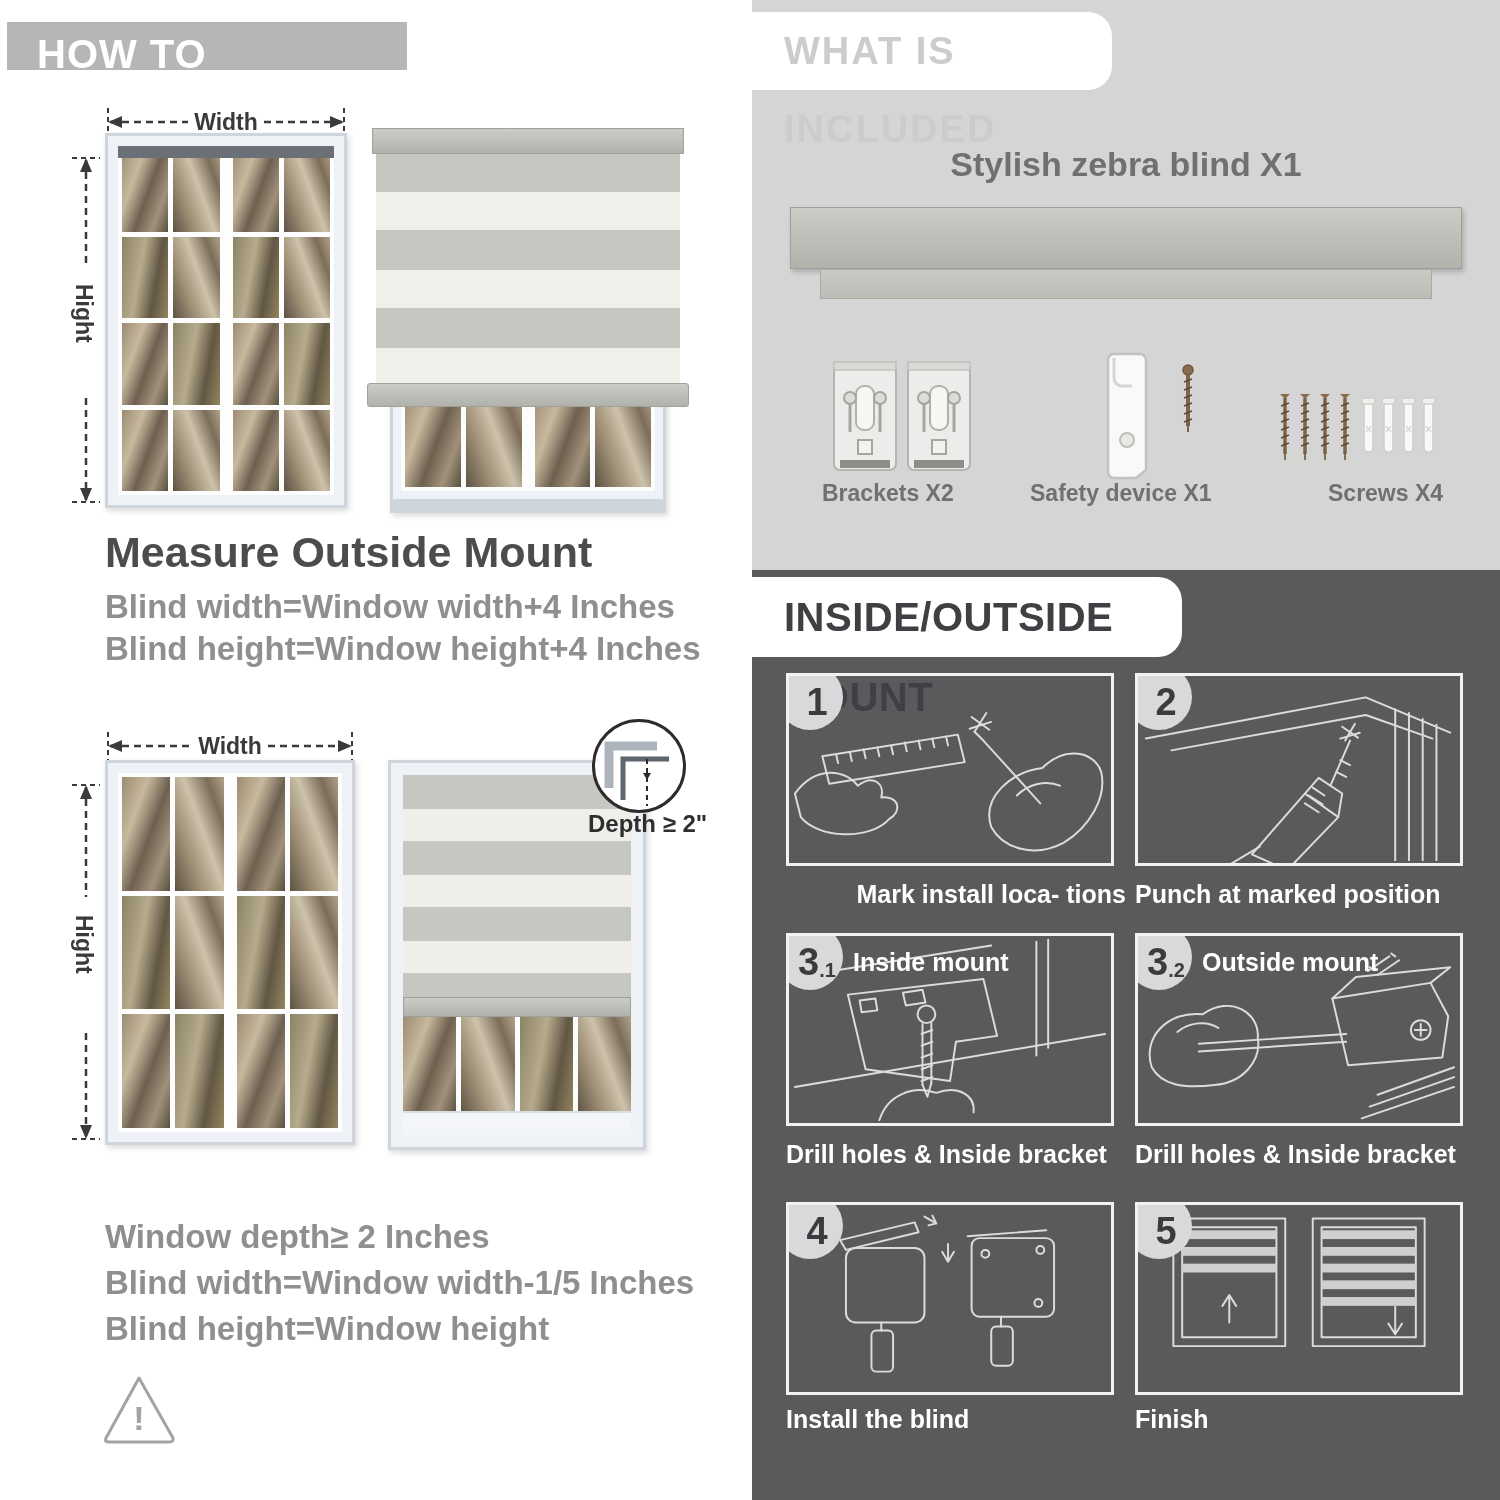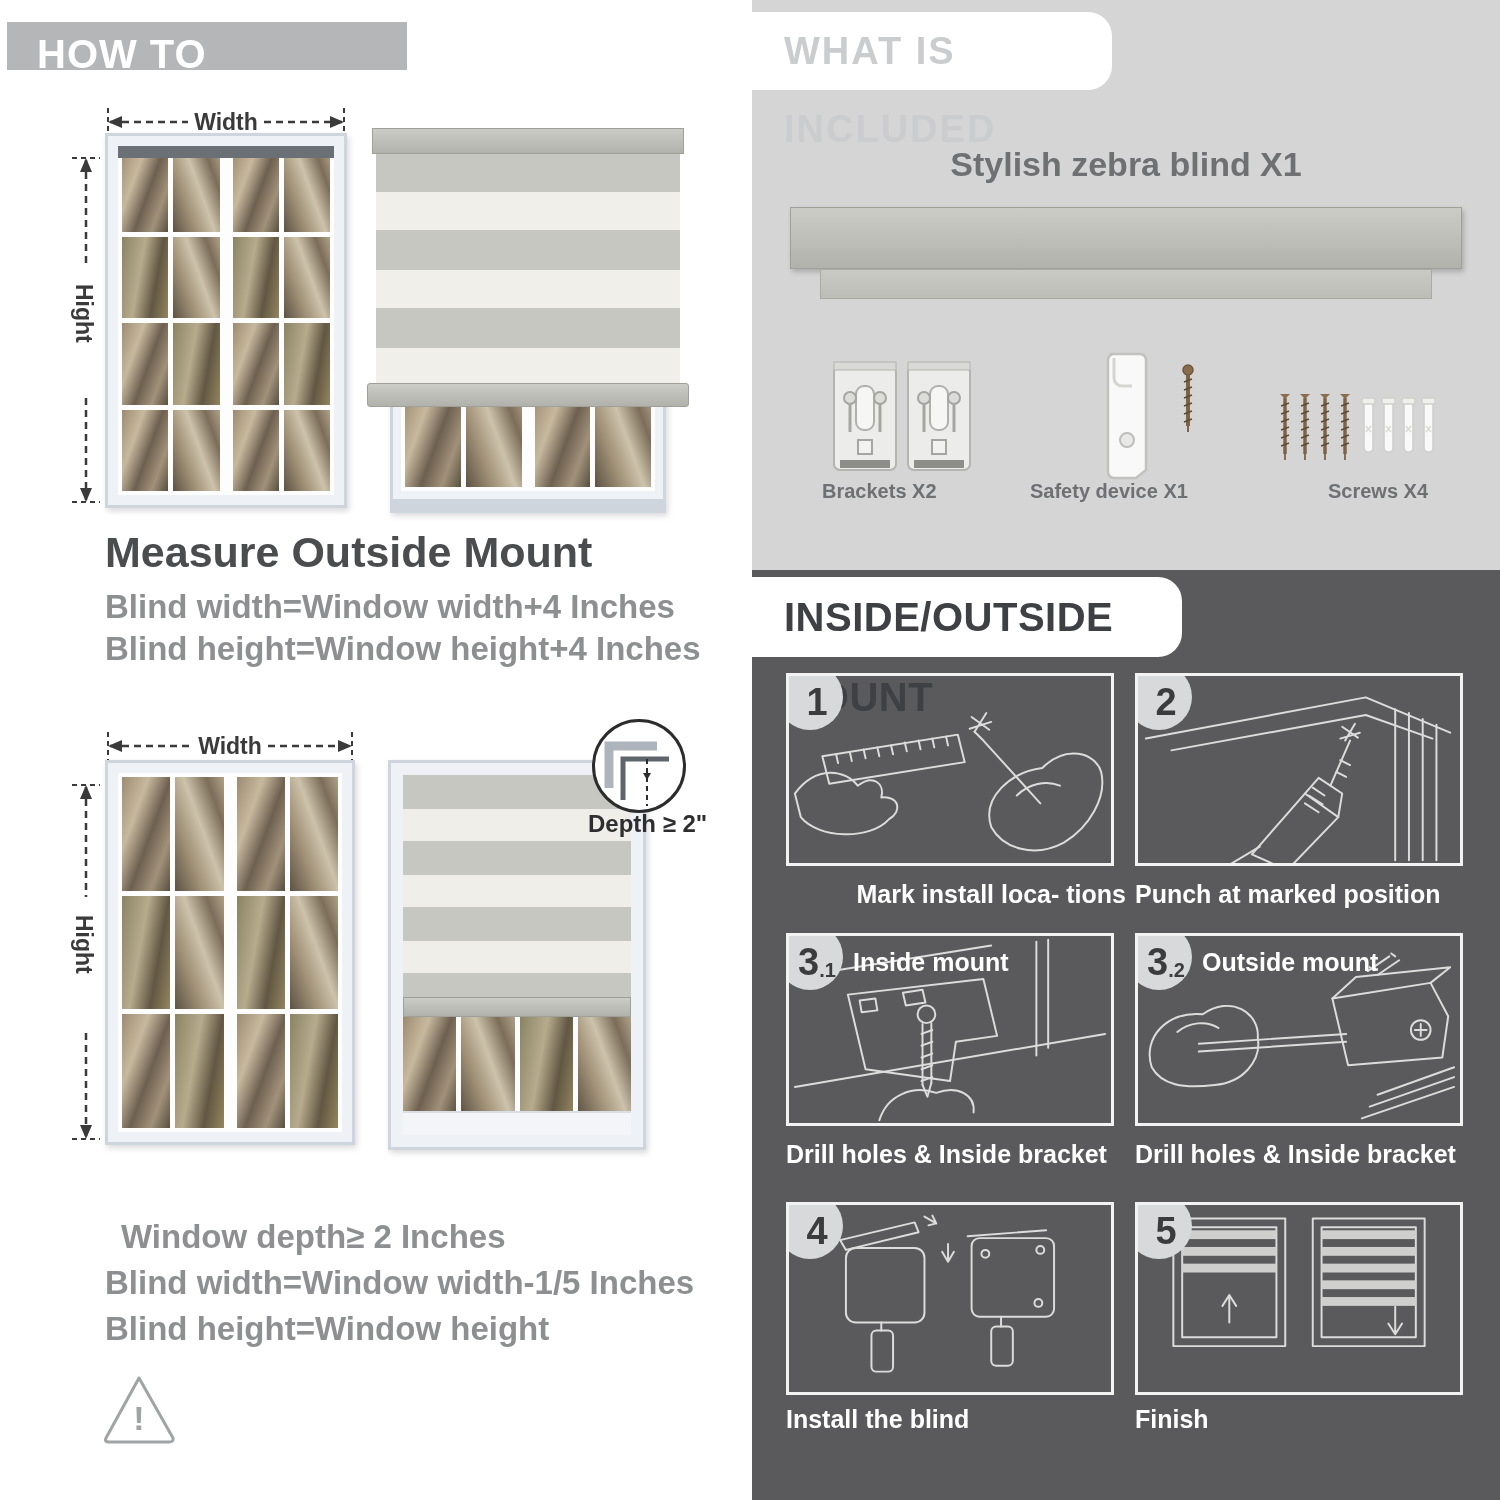--- a/index.html
+++ b/index.html
@@ -33,21 +33,21 @@
 
   
   .right-light{left:752px;top:0;width:748px;height:570px;background:#d5d5d6;}
   .right-dark{left:752px;top:570px;width:748px;height:930px;background:#5a5a5c;}
   .pill{background:#fff;border-radius:0 24px 24px 0;box-sizing:border-box;}
   .included-hd{left:752px;top:12px;width:360px;height:78px;line-height:78px;padding-left:32px;
                font-size:38px;font-weight:bold;color:#cbccce;letter-spacing:2px;}
   .mount-hd{left:752px;top:577px;width:430px;height:80px;line-height:80px;padding-left:32px;
             font-size:40px;font-weight:bold;color:#3f4043;letter-spacing:.5px;}
   .blind-label{left:752px;top:145px;width:748px;text-align:center;font-size:34px;font-weight:bold;color:#6f7072;}
-  .item-label{font-size:20px;font-weight:bold;color:#6f7072;top:480px;}
+  .item-label{font-size:23px;font-weight:bold;color:#6f7072;top:480px;}
 
   
   .panel{position:absolute;width:328px;height:193px;border:3px solid #f2f2f2;box-sizing:border-box;overflow:hidden;}
   .badge{position:absolute;left:-12px;top:-12px;width:66px;height:66px;border-radius:50%;background:#d8d9da;
          color:#3b3c3e;font-weight:bold;display:flex;align-items:center;justify-content:center;
          padding:10px 0 0 14px;box-sizing:border-box;font-size:38px;}
   .badge .sub{font-size:20px;align-self:flex-end;margin-bottom:8px;}
   .tag{position:absolute;left:64px;top:12px;font-size:25px;font-weight:bold;color:#fff;}
   .caption{position:absolute;font-size:25px;font-weight:bold;color:#fff;width:340px;}
   .ill{position:absolute;left:0;top:0;width:100%;height:100%;}
@@ -180,21 +180,21 @@
        background:#fff;overflow:hidden;z-index:5;">
     <svg width="88" height="88">
       <path d="M14,66 V24 H62" stroke="#aeb4bc" stroke-width="9" fill="none"></path>
       <path d="M28,78 V37 H74" stroke="#5f656c" stroke-width="5" fill="none"></path>
       <path d="M52,37 V84" stroke="#2c2c2c" stroke-width="2" stroke-dasharray="5,4" fill="none"></path>
       <path d="M52,58 l-4,-7 h8 Z" fill="#2c2c2c"></path>
     </svg>
   </div>
   <div class="abs" style="left:588px;top:810px;font-size:24px;font-weight:bold;color:#2e2e30;">Depth ≥ 2"</div>
 
-  <div class="abs formula" style="left:105px;top:1218px;margin-left:16px;">Window depth≥ 2 Inches</div>
+  <div class="abs formula" style="left:105px;top:1218px;">Window depth≥ 2 Inches</div>
   <div class="abs formula" style="left:105px;top:1264px;">Blind width=Window width-1/5 Inches</div>
   <div class="abs formula" style="left:105px;top:1310px;">Blind height=Window height</div>
 
   <svg class="abs" style="left:100px;top:1372px;" width="78" height="74">
     <path d="M39,6 L73,66 Q74,70 69,70 L9,70 Q4,70 6,66 Z" stroke="#a2a3a5" stroke-width="3" fill="none" stroke-linejoin="round"></path>
     <text x="39" y="58" text-anchor="middle" font-size="34" font-weight="bold" fill="#a2a3a5">!</text>
   </svg>
 
   <div class="abs right-light"></div>
   <div class="abs right-dark"></div>

